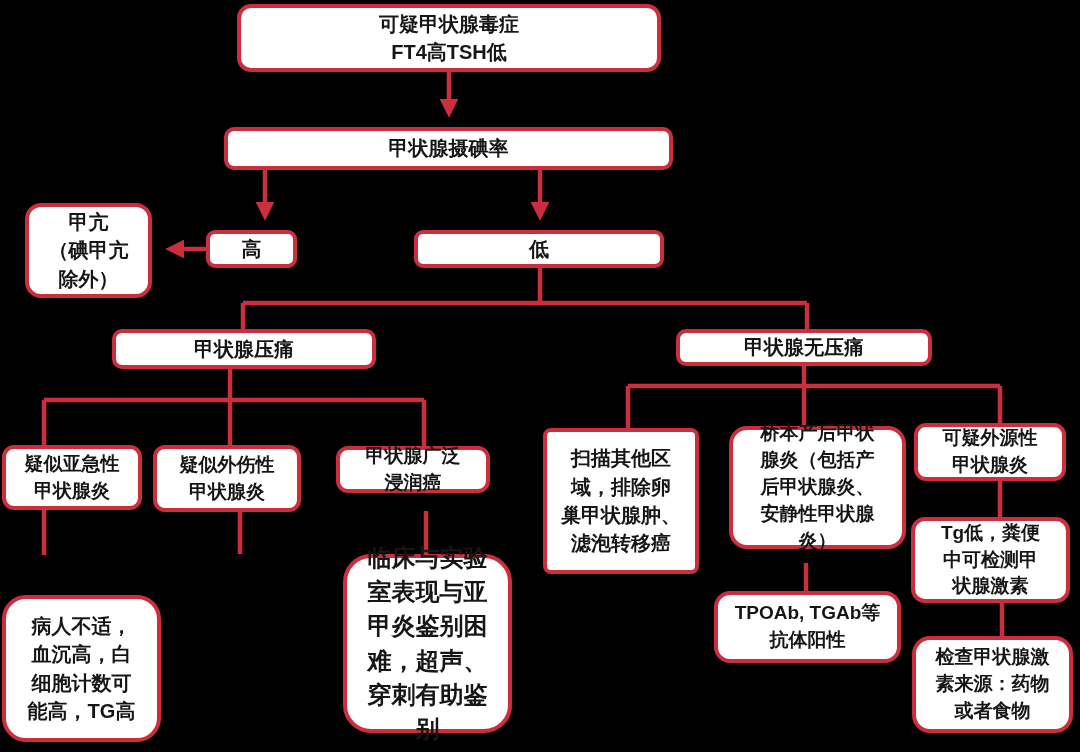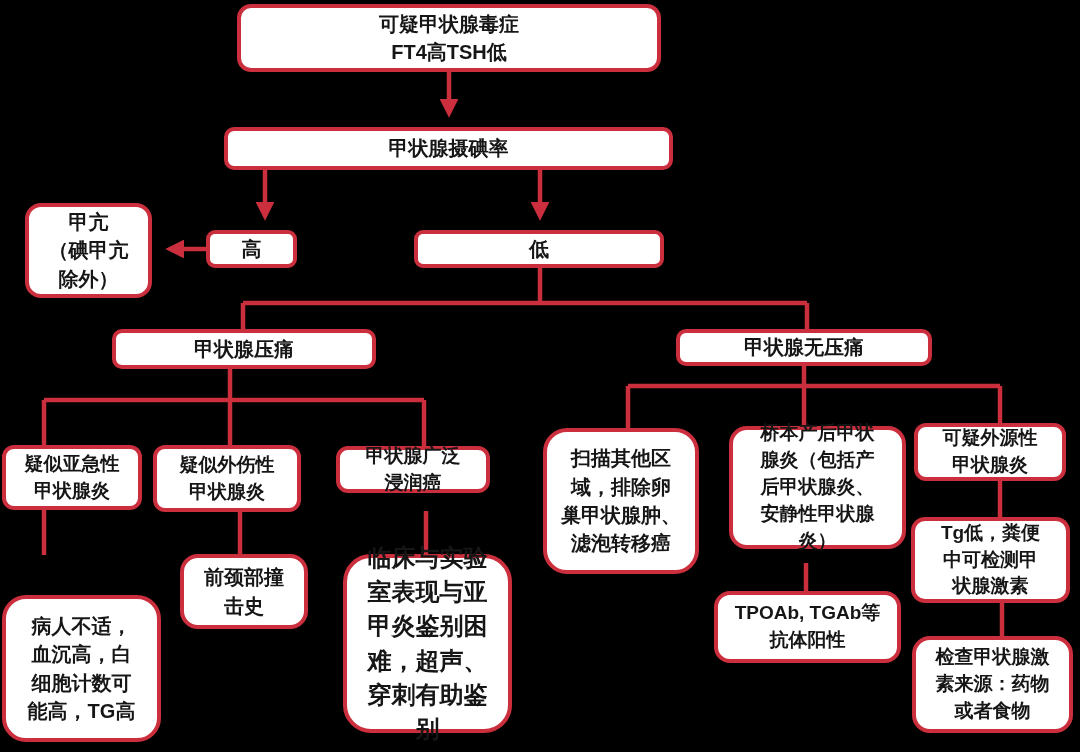--- a/index.html
+++ b/index.html
@@ -31,21 +31,21 @@
   .n-high     {left:206px;top:230px;width:91px; height:38px; border-radius:9px; font-size:20px;}
   .n-low      {left:414px;top:230px;width:250px;height:38px; border-radius:9px; font-size:20px;}
   .n-tender   {left:112px;top:329px;width:264px;height:40px; border-radius:10px;font-size:20px;}
   .n-nontender{left:676px;top:329px;width:256px;height:37px; border-radius:10px;font-size:20px;}
   .n-subacute {left:2px;  top:445px;width:140px;height:65px; border-radius:12px;}
   .n-trauma   {left:153px;top:445px;width:148px;height:67px; border-radius:12px;}
   .n-cancer   {left:336px;top:446px;width:154px;height:47px; border-radius:12px;}
   .n-subacute-f{left:2px; top:555px;width:159px;height:147px;border-radius:24px;font-size:20px;margin-top:40px;}
   .n-trauma-f {left:180px;top:554px;width:128px;height:75px; border-radius:18px;font-size:20px;}
   .n-cancer-f {left:343px;top:554px;width:169px;height:179px;border-radius:28px;font-size:24px;}
-  .n-scan     {left:543px;top:428px;width:156px;height:146px;border-radius:24px;font-size:20px;text-align:center;}
+  .n-scan     {left:543px;top:428px;width:156px;height:146px;border-radius:8px;font-size:20px;text-align:center;}
   .n-hashimoto{left:721px;top:426px;width:177px;height:123px;border-radius:18px;margin-left:8px;}
   .n-antibody {left:714px;top:591px;width:187px;height:72px; border-radius:16px;}
   .n-exogenous{left:914px;top:423px;width:152px;height:58px; border-radius:12px;}
   .n-tglow    {left:911px;top:517px;width:159px;height:86px; border-radius:14px;}
   .n-source   {left:912px;top:636px;width:161px;height:97px; border-radius:18px;}
 </style>
 </head>
 <body>
 
 <div id="canvas">
@@ -103,22 +103,20 @@
   <div class="node n-subacute">疑似亚急性
 甲状腺炎</div>
   <div class="node n-trauma">疑似外伤性
 甲状腺炎</div>
   <div class="node n-cancer">甲状腺广泛
 浸润癌</div>
   <div class="node n-subacute-f">病人不适，
 血沉高，白
 细胞计数可
 能高，TG高</div>
-  <div class="node n-trauma-f">前颈部撞
-击史</div>
   <div class="node n-cancer-f">临床与实验
 室表现与亚
 甲炎鉴别困
 难，超声、
 穿刺有助鉴
 别</div>
   <div class="node n-scan">扫描其他区
 域，排除卵
 巢甲状腺肿、
 滤泡转移癌</div>

